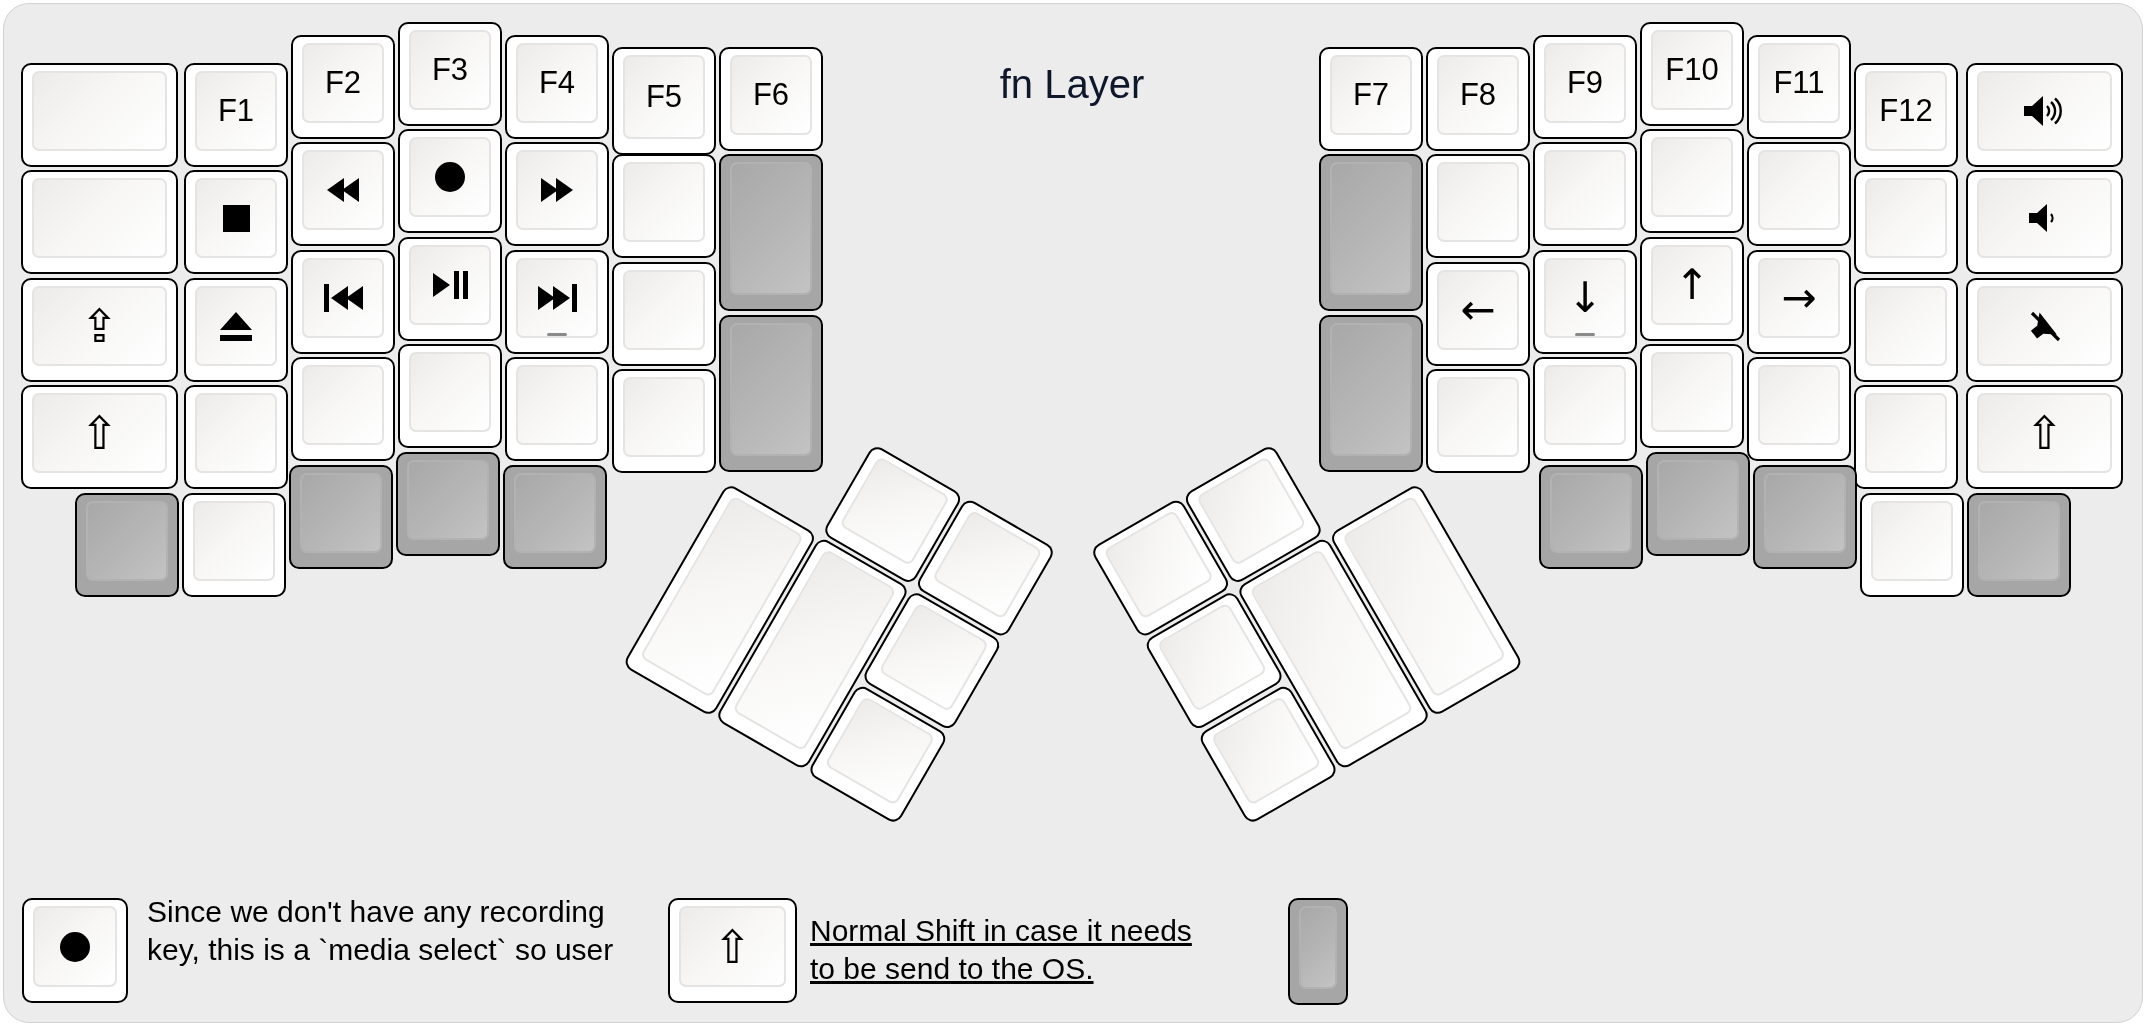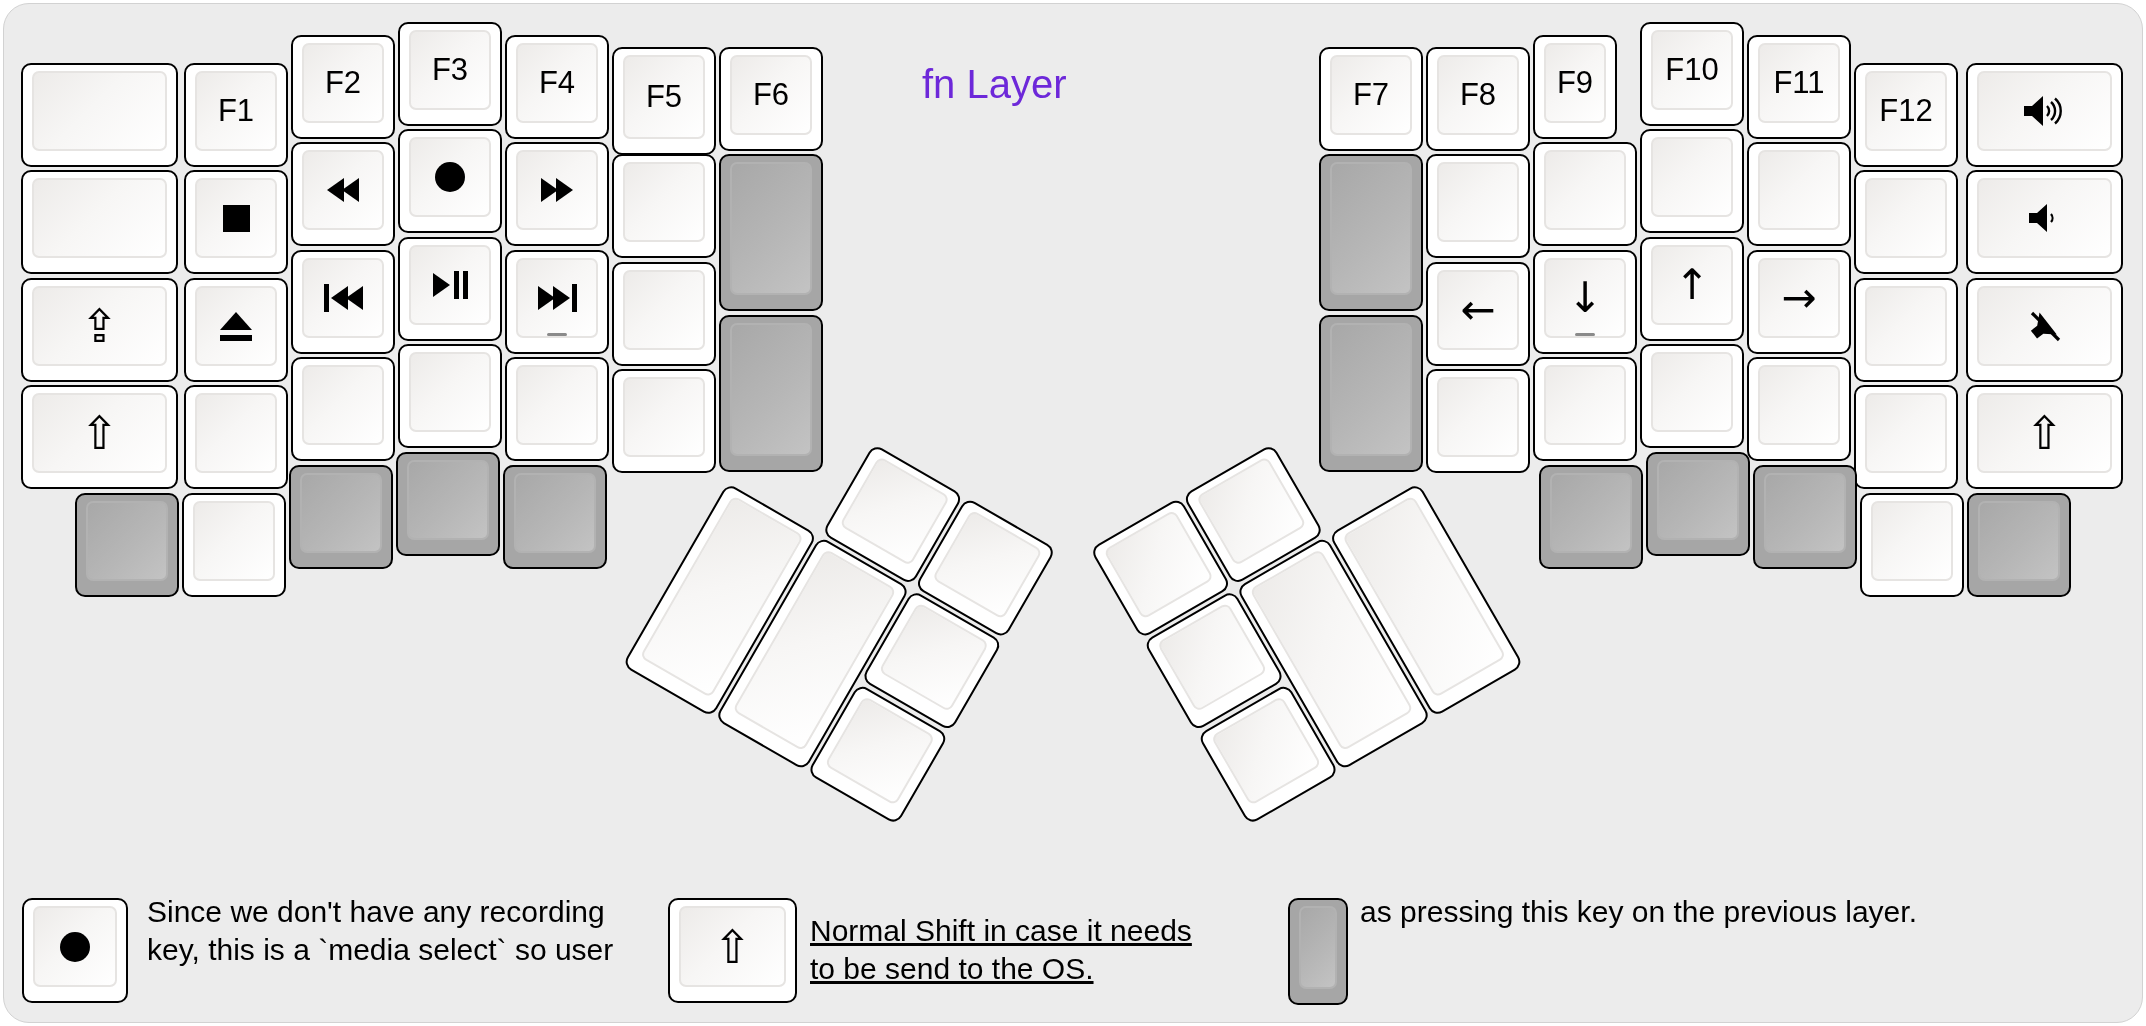--- a/index.html
+++ b/index.html
@@ -1,22 +1,22 @@
 <!DOCTYPE html>
 <html><head>
 <meta charset="utf-8">
 <style>
   html,body { margin:0; padding:0; background:#ffffff; }
   body { font-family:"Liberation Sans","DejaVu Sans",sans-serif; }
   .page { position:relative; width:2146px; height:1026px; background:#ffffff; overflow:hidden; }
   .frame { position:absolute; inset:3px; background:#ececec; border:1px solid #d2d2d2; border-radius:26px; }
   .board { position:absolute; inset:0; }
 
-  .title { position:absolute; left:922px; top:62px; width:300px; text-align:left;
-           font-size:40px; color:#6d28d9; letter-spacing:0px; }
+  .title { position:absolute; left:922px; top:62px; width:300px; text-align:center;
+           font-size:40px; color:#0f172a; letter-spacing:0px; }
 
   .key { position:absolute; box-sizing:border-box; border:2.5px solid #000; border-radius:10px; }
   .key.w { background:#ffffff; }
   .key.g { background:#a6a6a6; }
   .face { position:absolute; left:9px; right:9px; top:6px; bottom:14px; border-radius:7px;
           display:flex; align-items:center; justify-content:center; box-sizing:border-box; }
   .key.w .face { border:2px solid #e6e4e2;
                  background:linear-gradient(135deg,#edebe9 0%,#f7f6f5 45%,#ffffff 100%); }
   .key.g .face { border:2px solid #b2b2b2;
                  background:linear-gradient(135deg,#a8a8a8 0%,#b6b6b6 55%,#c3c3c3 100%); }
@@ -222,21 +222,21 @@
           <div class="face"></div>
         </div>
         <div class="key w" style="left: 1426px; top: 262px; width: 104px; height: 104px;">
           <div class="face">
             <span class="arrow">←</span>
           </div>
         </div>
         <div class="key w" style="left: 1426px; top: 369px; width: 104px; height: 104px;">
           <div class="face"></div>
         </div>
-        <div class="key w" style="left: 1533px; top: 35px; width: 84px; height: 104px;">
+        <div class="key w" style="left: 1533px; top: 35px; width: 104px; height: 104px;">
           <div class="face">
             <span class="klabel">F9</span>
           </div>
         </div>
         <div class="key w" style="left: 1533px; top: 142px; width: 104px; height: 104px;">
           <div class="face"></div>
         </div>
         <div class="key w" style="left: 1533px; top: 250px; width: 104px; height: 104px;">
           <div class="face">
             <span class="arrow">↓</span>
@@ -402,18 +402,17 @@
           <div class="legend-text" style="left: 810px; top: 912px; text-decoration: underline;">
             <div>Normal Shift in case it needs</div>
             <div>to be send to the OS.</div>
           </div>
         </div>
         <div>
           <div class="key g" style="left: 1288px; top: 898px; width: 60px; height: 107px;">
             <div class="face"></div>
           </div>
           <div class="legend-text" style="left: 1360px; top: 893px;">
-            <div>as pressing this key on the previous layer.</div>
           </div>
         </div>
       </div>
   </div>
 </div>
 
 </body></html>

